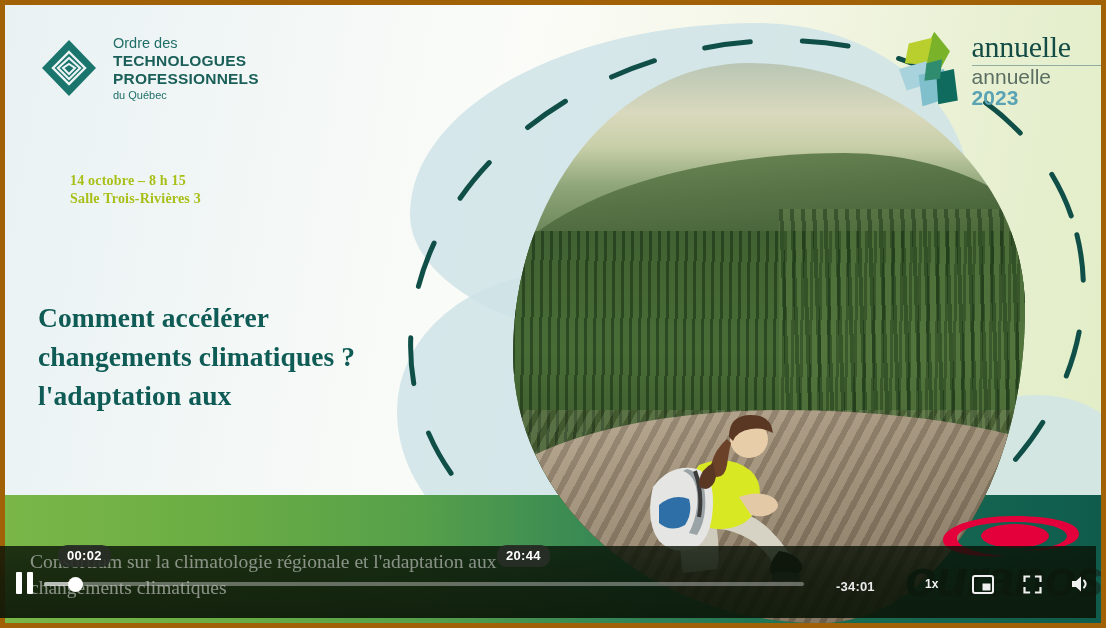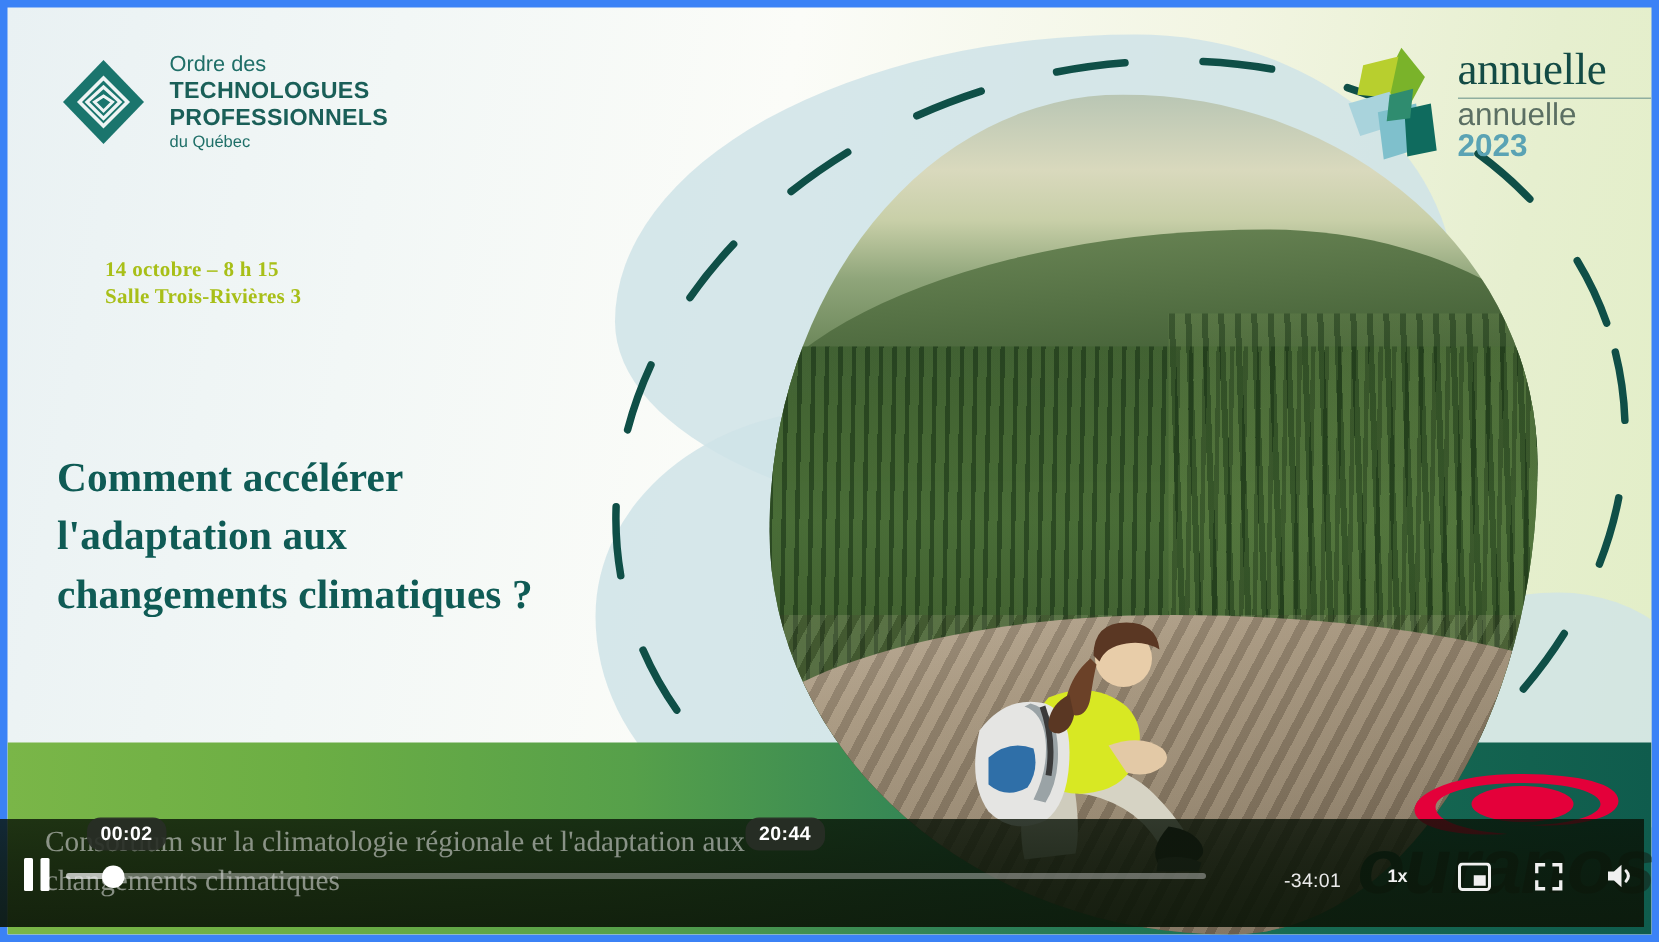--- a/index.html
+++ b/index.html
@@ -2,21 +2,21 @@
 <html><head>
 <meta charset="utf-8">
 <style>
   html,body{margin:0;padding:0;background:#000;}
   body{font-family:"Liberation Sans",sans-serif;}
 
   #stage{
     position:relative;
     width:1106px;height:628px;
     overflow:hidden;
-    background:#3b82f6;
+    background:#a16207;
   }
 
   
   #slide{
     position:absolute;
     left:5px; top:5px;
     width:1096px; height:618px;
     overflow:hidden;
     background:linear-gradient(100deg,#e9f1f3 0%,#f2f7f6 22%,#fbfcf8 44%,#f2f5e2 68%,#e6efcf 86%,#e2eec6 100%);
   }
@@ -126,21 +126,21 @@
   #pausebtn i{position:absolute;top:0;width:6px;height:22px;background:#fff;border-radius:1px;}
   #pausebtn i.l{left:1px;} #pausebtn i.r{left:12px;}
 
   #seek{position:absolute;left:44px;top:582px;width:760px;height:4px;z-index:25;cursor:pointer;}
   #seek .track{position:absolute;inset:0;background:rgba(215,215,215,.42);border-radius:2px;}
   #seek .buf{position:absolute;left:0;top:0;height:100%;width:4.2%;background:rgba(240,240,240,.6);border-radius:2px;}
   #seek .knob{position:absolute;left:4.2%;top:50%;width:15px;height:15px;margin:-7.5px 0 0 -7.5px;
     background:#fff;border-radius:50%;}
 
   .ctl{position:absolute;z-index:26;color:#e9e9e9;cursor:pointer;}
-  #remaining{left:856px;top:579px;font-size:13px;font-weight:normal;letter-spacing:.2px;color:#eaeaea;}
+  #remaining{left:836px;top:579px;font-size:13px;font-weight:bold;letter-spacing:.2px;color:#eaeaea;}
   #speed{left:925px;top:577px;font-size:12px;font-weight:bold;color:#f2f2f2;}
   #pip{left:972px;top:575px;width:22px;height:19px;}
   #fs{left:1023px;top:575px;width:19px;height:19px;}
   #vol{left:1070px;top:574px;width:21px;height:20px;}
 </style>
 </head>
 <body>
 
 <div id="stage">
 
@@ -225,22 +225,22 @@
       </div>
     </div>
 
     <div id="datetime">
       <div>14 octobre – 8 h 15</div>
       <div>Salle Trois-Rivières 3</div>
     </div>
 
     <div id="title">
       <div>Comment accélérer</div>
+      <div>changements climatiques ?</div>
       <div>l'adaptation aux</div>
-      <div>changements climatiques ?</div>
     </div>
   </div>
 
   <div id="chrome"></div>
 
   <div id="caption">Consortium sur la climatologie régionale et l'adaptation aux changements climatiques</div>
 
   <div class="tbadge" id="badge-start">00:02</div>
   <div class="tbadge" id="badge-end">20:44</div>
 

